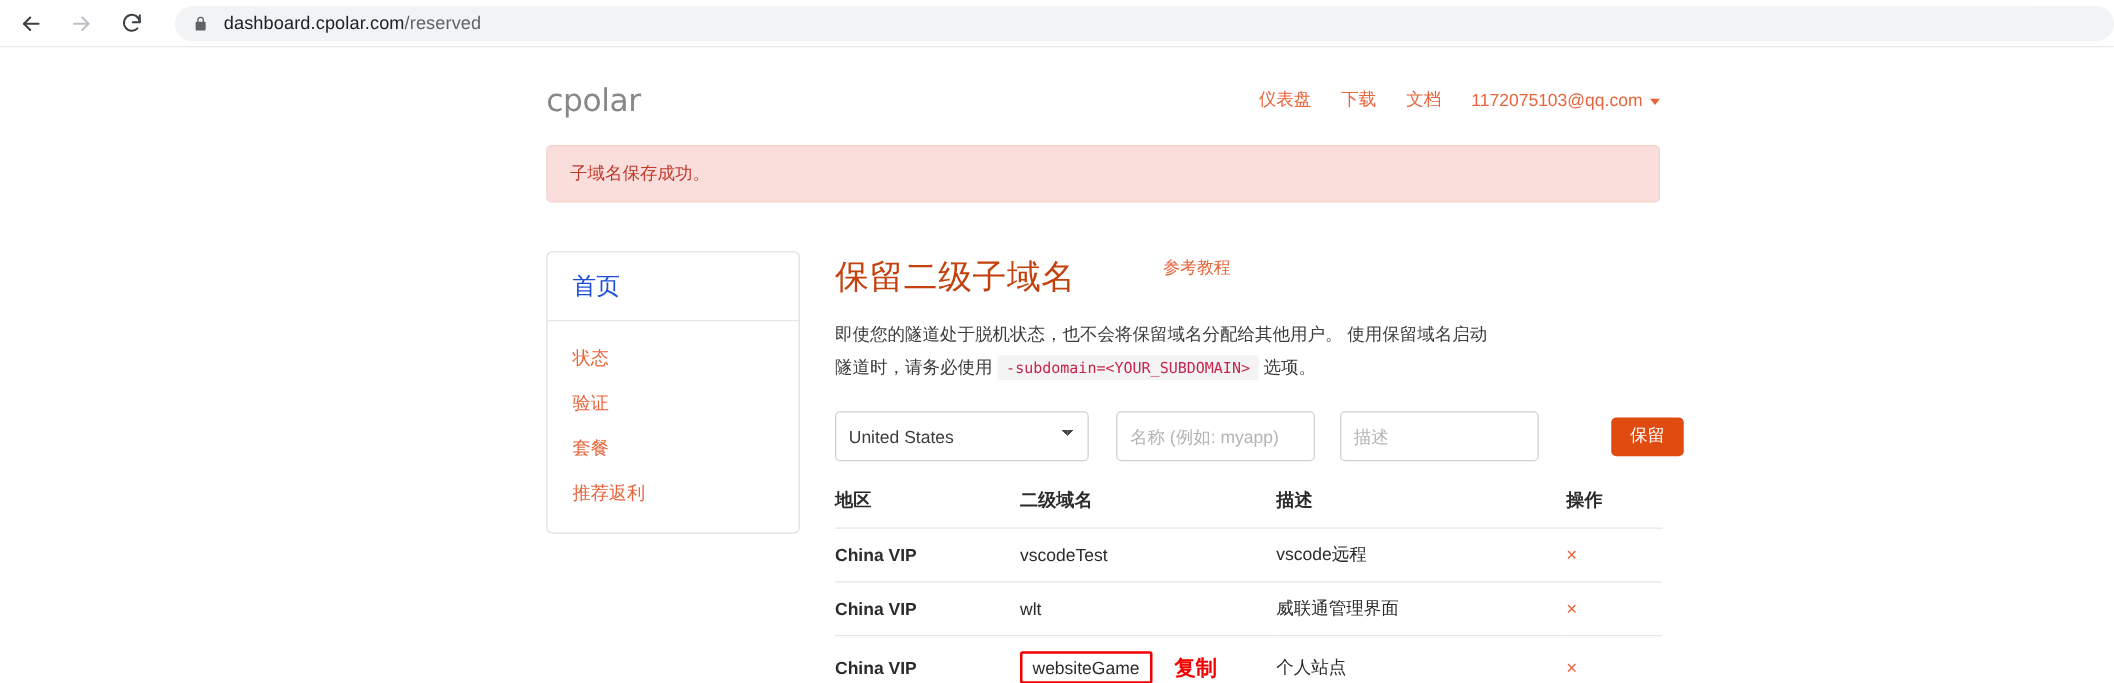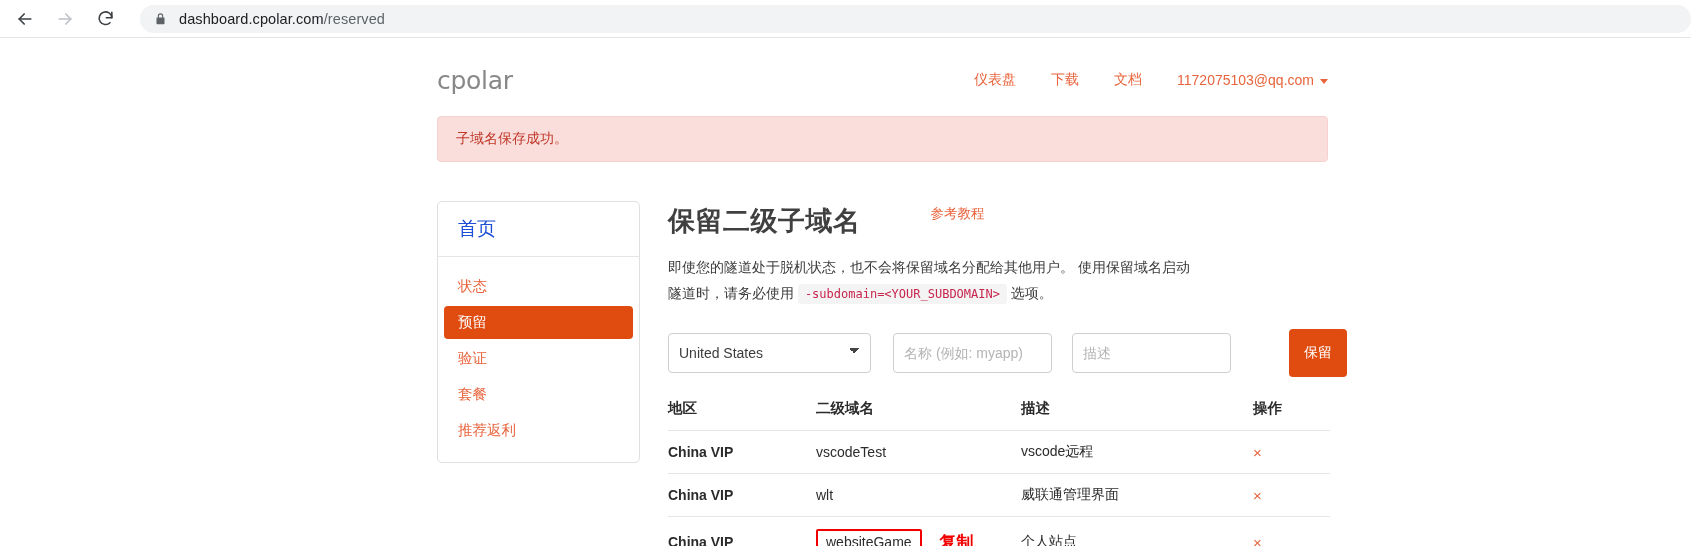--- a/index.html
+++ b/index.html
@@ -71,21 +71,21 @@
   }
   .logo {
     font-family: "DejaVu Sans", sans-serif;
     font-size: 25px;
     color: #888888;
     letter-spacing: -0.3px;
     font-weight: 400;
   }
   .topnav {
     display: flex; align-items: center;
-    gap: 11px;
+    gap: 0;
   }
   .topnav a {
     color: #e8643c;
     font-size: 14px;
     text-decoration: none;
     padding: 0 12px;
     white-space: nowrap;
   }
   .topnav a.user { padding-right: 0; }
   .caret-down {
@@ -154,22 +154,22 @@
     flex: 1 1 auto;
     padding-left: 28px;
     padding-top: 2px;
   }
   .title-row {
     display: flex; align-items: baseline;
   }
   h1.page-title {
     margin: 0;
     font-size: 27px;
-    font-weight: 700;
-    color: #404040;
+    font-weight: 400;
+    color: #c2410c;
     letter-spacing: 0.5px;
     font-family: "DejaVu Sans", sans-serif;
   }
   .tutorial-link {
     margin-left: 70px;
     color: #e8643c;
     font-size: 13.5px;
     text-decoration: none;
     position: relative;
     top: -12px;
@@ -219,21 +219,21 @@
       calc(100% - 16px) 14px,
       calc(100% - 11px) 14px;
     background-size: 5px 5px, 5px 5px;
     background-repeat: no-repeat;
   }
   .txt.name { width: 159px; margin-left: 22px; }
   .txt.note { width: 159px; margin-left: 20px; }
   .txt::placeholder { color: #b4b4b4; }
   .btn-reserve {
     margin-left: 58px;
-    height: 48px;
+    height: 31px;
     min-width: 58px;
     background: #e04b10;
     color: #ffffff;
     font-size: 14px;
     border: none;
     border-radius: 4px;
     cursor: pointer;
     padding: 0 14px;
     font-family: "Liberation Sans", sans-serif;
   }
@@ -346,21 +346,20 @@
     </div>
 
     <div class="main">
 
       <div class="sidebar">
         <div class="side-top">
           <a href="#">首页</a>
         </div>
         <div class="side-list">
           <a href="#" class="side-item">状态</a>
-          <a href="#" class="side-item active">预留</a>
           <a href="#" class="side-item">验证</a>
           <a href="#" class="side-item">套餐</a>
           <a href="#" class="side-item">推荐返利</a>
         </div>
       </div>
 
       <div class="content">
         <div class="title-row">
           <h1 class="page-title">保留二级子域名</h1>
           <a href="#" class="tutorial-link">参考教程</a>

